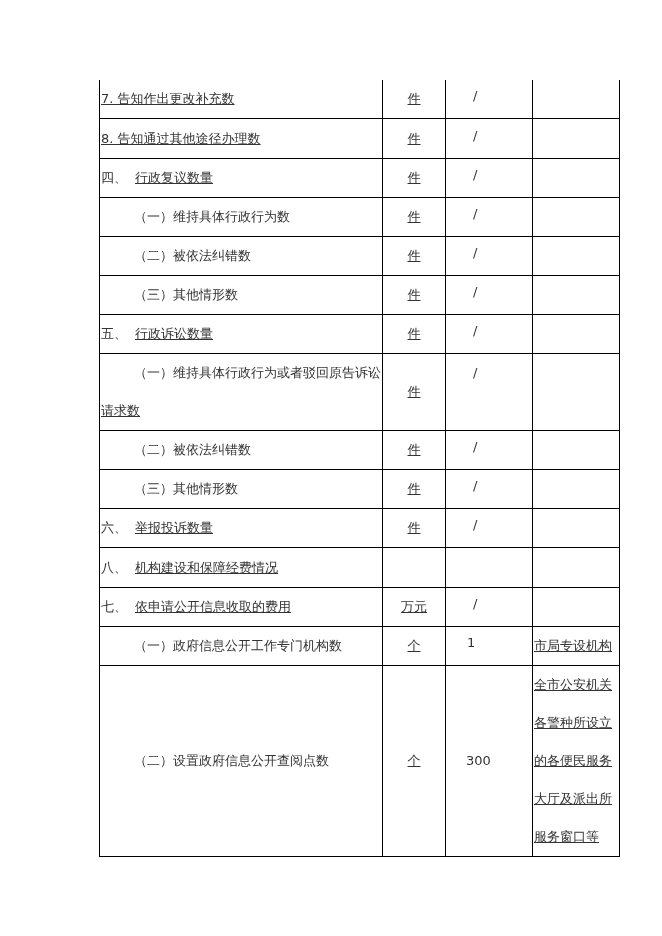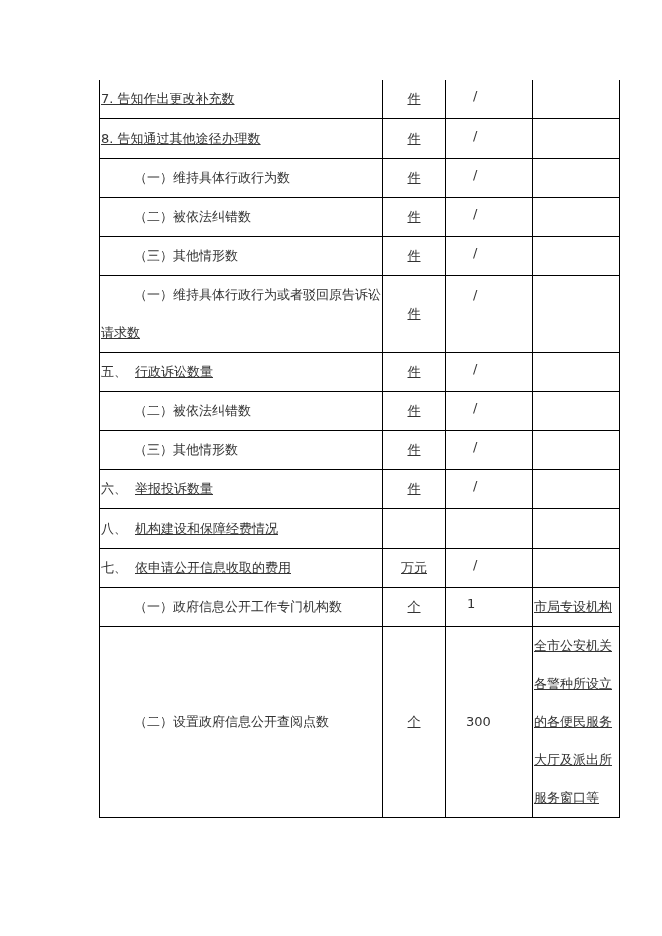--- a/index.html
+++ b/index.html
@@ -40,20 +40,26 @@
     <td class="c4"></td>
   </tr>
 
   <tr style="height:40px">
     <td class="c1">8. 告知通过其他途径办理数</td>
     <td class="c2">件</td>
     <td class="c3"><span class="slash">/</span></td>
     <td class="c4"></td>
   </tr>
 
+  <tr style="height:39px">
+    <td class="c1"><span class="sec-num">四、</span><span>行政复议数量</span></td>
+    <td class="c2">件</td>
+    <td class="c3"><span class="slash">/</span></td>
+    <td class="c4"></td>
+  </tr>
 
   <tr style="height:39px">
     <td class="c1"><span class="ind">（一）维持具体行政行为数</span></td>
     <td class="c2">件</td>
     <td class="c3"><span class="slash">/</span></td>
     <td class="c4"></td>
   </tr>
 
   <tr style="height:39px">
     <td class="c1"><span class="ind">（二）被依法纠错数</span></td>
@@ -62,31 +68,31 @@
     <td class="c4"></td>
   </tr>
 
   <tr style="height:39px">
     <td class="c1"><span class="ind">（三）其他情形数</span></td>
     <td class="c2">件</td>
     <td class="c3"><span class="slash">/</span></td>
     <td class="c4"></td>
   </tr>
 
+  <tr style="height:39px">
+    <td class="c1"><span class="sec-num">五、</span><span>行政诉讼数量</span></td>
+    <td class="c2">件</td>
+    <td class="c3"><span class="slash">/</span></td>
+    <td class="c4"></td>
+  </tr>
+
   <tr style="height:71px">
     <td class="c1 wrap"><span class="ind">（一）维持具体行政行为或者驳回原告诉讼</span><br><span>请求数</span></td>
     <td class="c2">件</td>
     <td class="c3 top"><span class="slash" style="top:0">/</span></td>
-    <td class="c4"></td>
-  </tr>
-
-  <tr style="height:39px">
-    <td class="c1"><span class="sec-num">五、</span><span>行政诉讼数量</span></td>
-    <td class="c2">件</td>
-    <td class="c3"><span class="slash">/</span></td>
     <td class="c4"></td>
   </tr>
 
   <tr style="height:39px">
     <td class="c1"><span class="ind">（二）被依法纠错数</span></td>
     <td class="c2">件</td>
     <td class="c3"><span class="slash">/</span></td>
     <td class="c4"></td>
   </tr>
 

